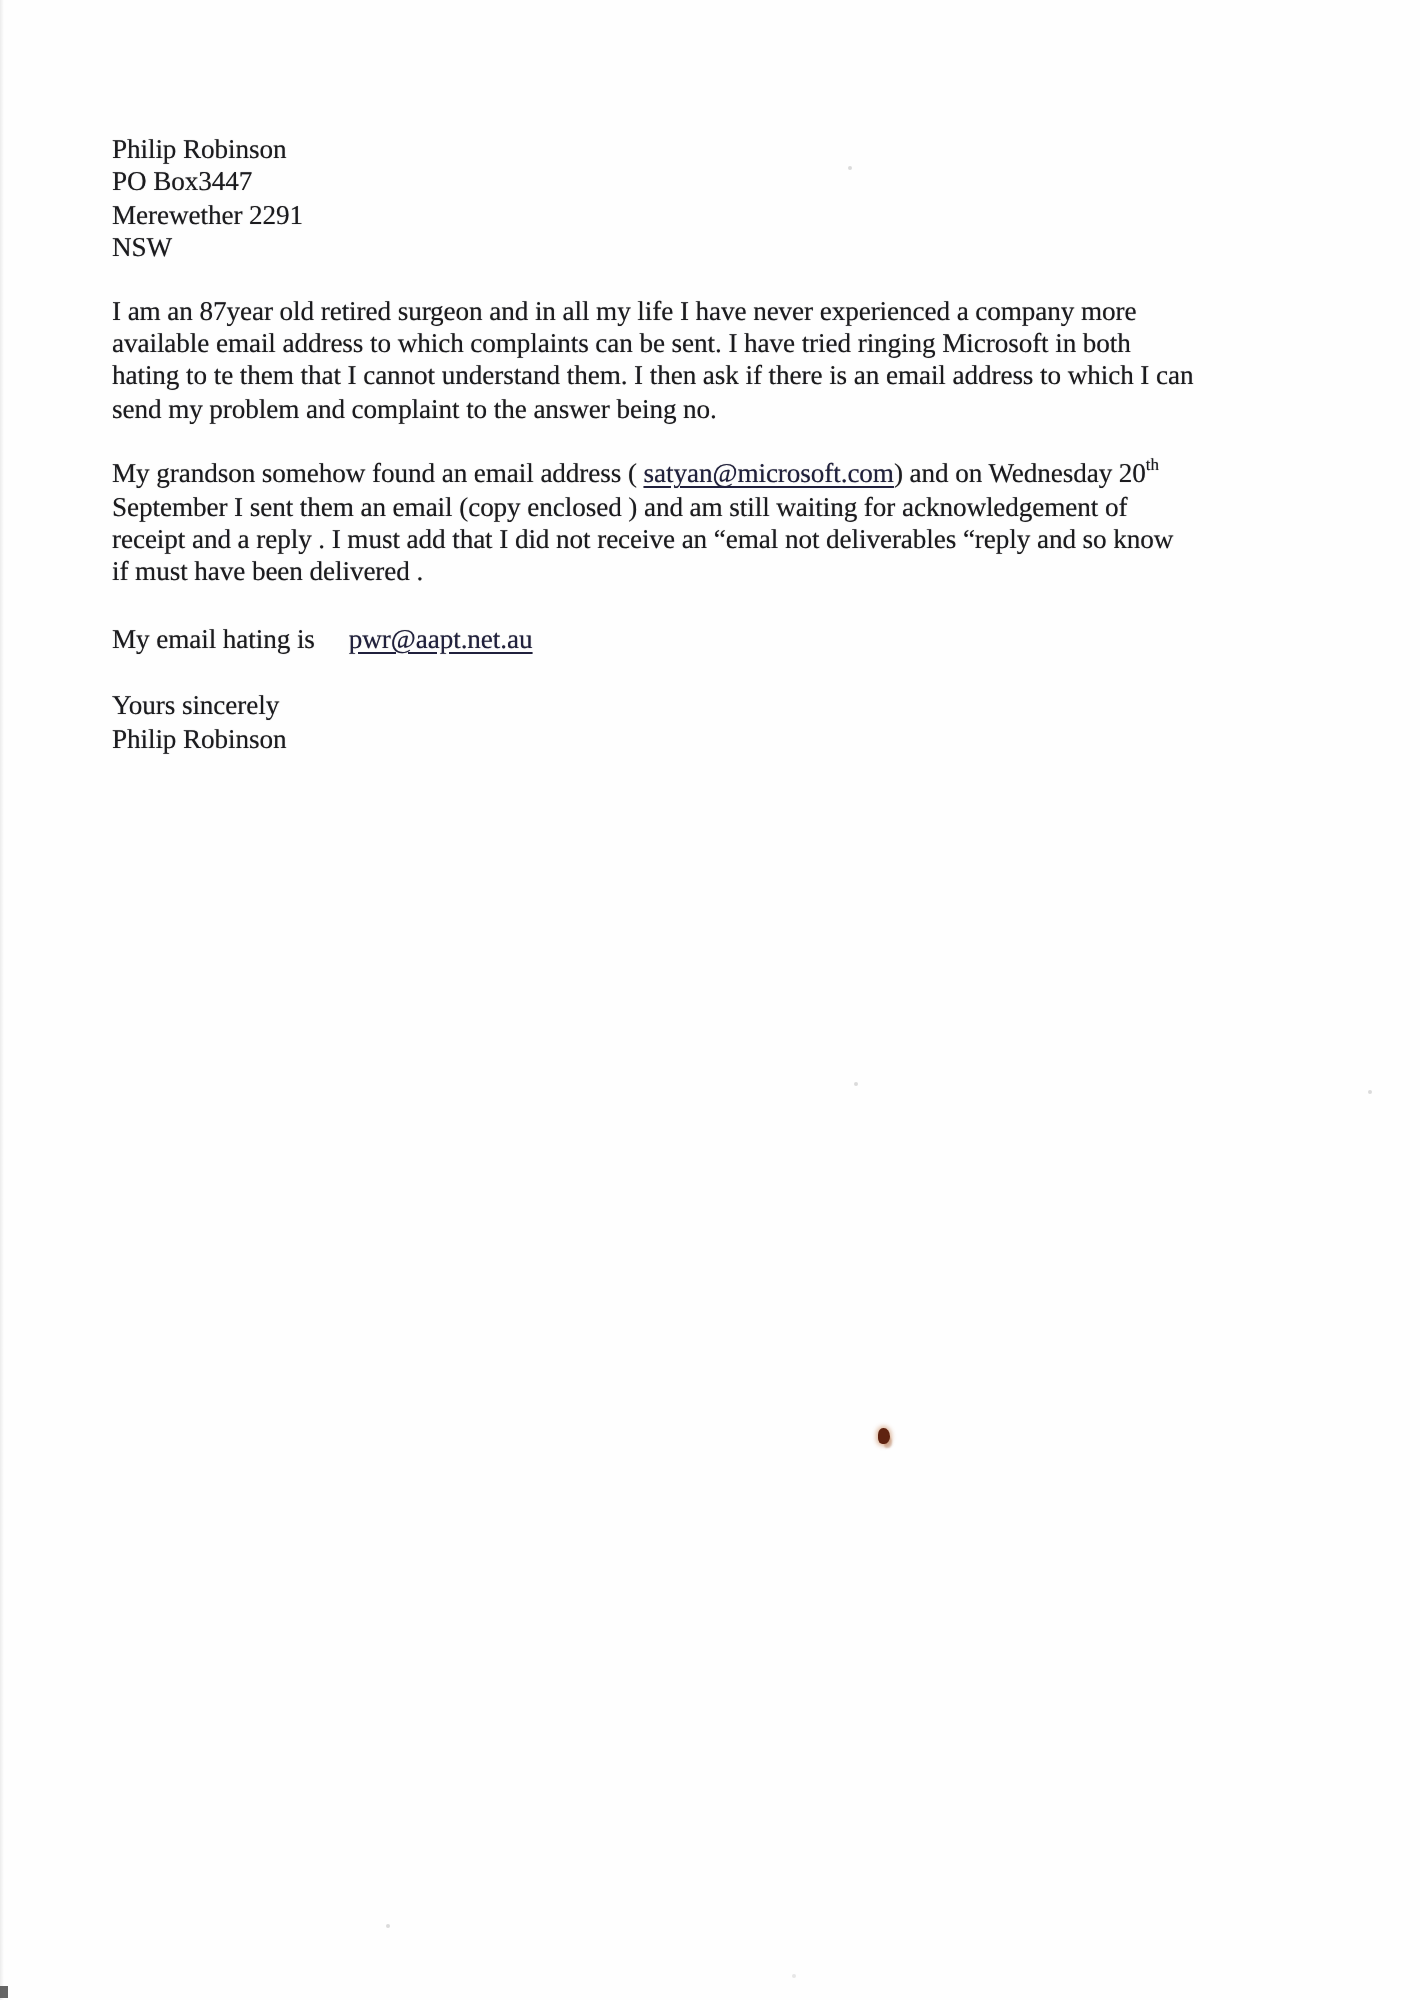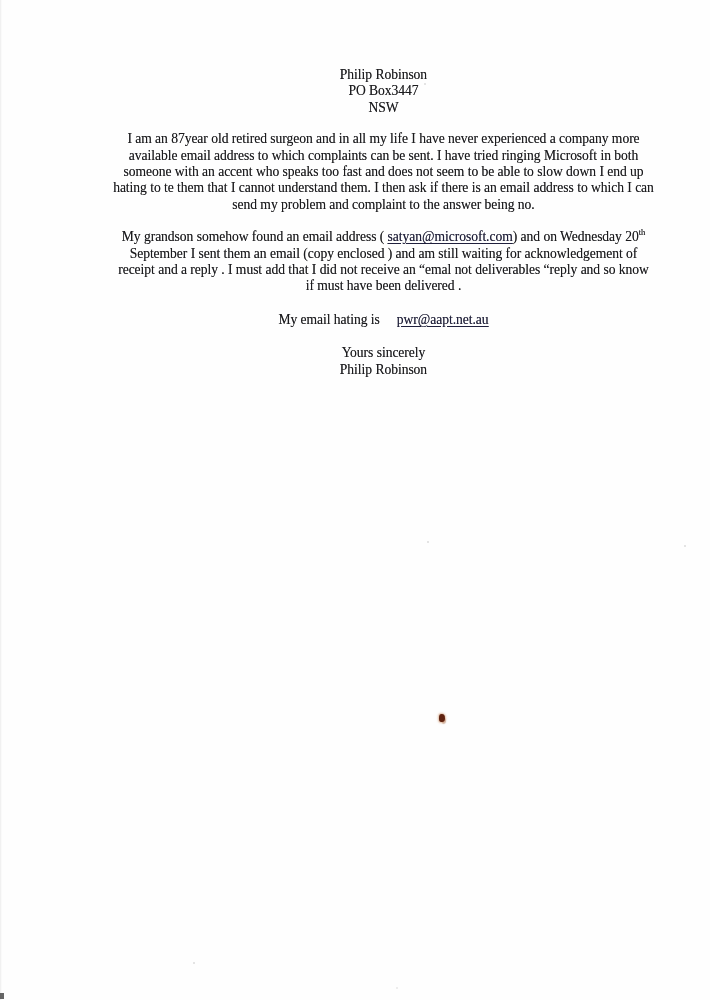--- a/index.html
+++ b/index.html
@@ -22,28 +22,27 @@
   }
   .edge-shade {
     position: absolute;
     left: 0; top: 0; bottom: 0;
     width: 2px;
     background: linear-gradient(to right, rgba(0,0,0,0.07), rgba(0,0,0,0));
     pointer-events: none;
   }
   .letter {
     position: absolute;
-    left: 76px;
+    left: 56px;
     top: 67px;
     width: 615px;
     font-size: 13.6px;
     line-height: 16.4px;
     letter-spacing: -0.05px;
     text-shadow: 0 0 0.4px rgba(20,20,20,0.55);
-    text-align: center;
   }
   .line { white-space: nowrap; }
   .sender-block   { margin: 0 0 15px 0; }
   .para1-block    { margin: 0 0 16px 0; }
   .para2-block    { margin: 0 0 17px 0; }
   .email-block    { margin: 0 0 17px 0; }
   .closing-block  { margin: 0; }
   .scan-link {
     color: var(--link-ink, #20203d);
     text-decoration: underline;
@@ -92,27 +91,27 @@
 <body>
 
 <div class="page">
   <div class="edge-shade"></div>
 
   <div class="letter">
 
     <div class="sender-block">
       <div class="line">Philip Robinson</div>
       <div class="line">PO Box3447</div>
+      <div class="line">Merewether 2291</div>
       <div class="line">NSW</div>
     </div>
 
     <div class="para1-block">
       <div class="line">I am an 87year old retired surgeon and in all my life I have never experienced a company more</div>
       <div class="line">available email address to which complaints can be sent. I have tried ringing Microsoft in both</div>
-      <div class="line">someone with an accent who speaks too fast and does not seem to be able to slow down I end up</div>
       <div class="line">hating to te them that I cannot understand them. I then ask if there is an email address to which I can</div>
       <div class="line">send my problem and complaint to the answer being no.</div>
     </div>
 
     <div class="para2-block">
       <div class="line"><span>My grandson somehow found an email address ( </span><span class="scan-link">satyan@microsoft.com</span><span>) and on Wednesday 20</span><sup class="ordinal">th</sup></div>
       <div class="line">September I sent them an email (copy enclosed ) and am still waiting for acknowledgement of</div>
       <div class="line">receipt and a reply . I must add that I did not receive an “emal not deliverables “reply and so know</div>
       <div class="line">if must have been delivered .</div>
     </div>

